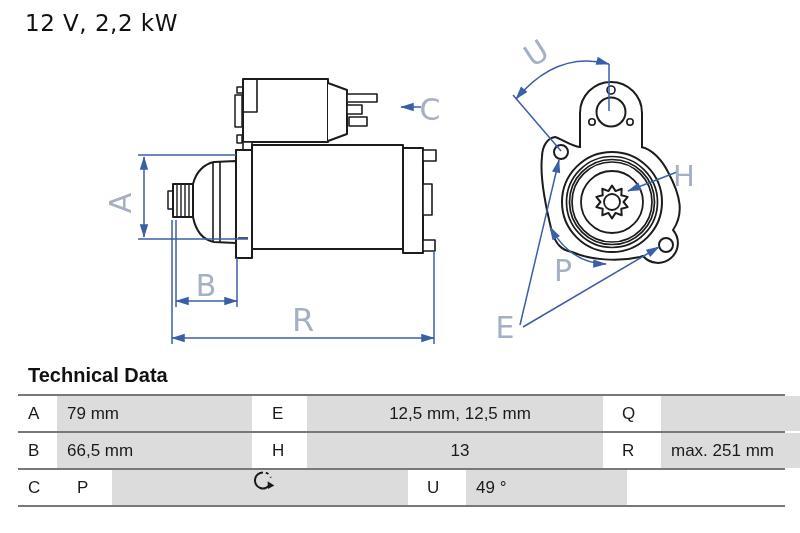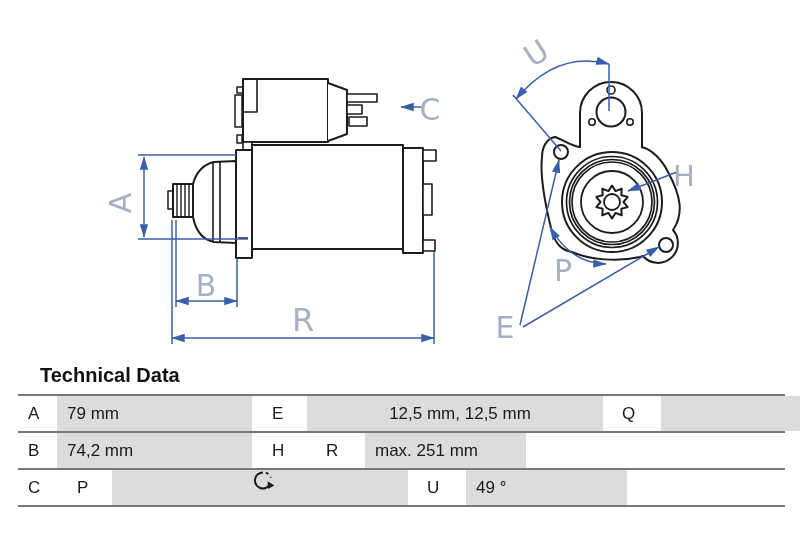--- a/index.html
+++ b/index.html
@@ -1,41 +1,42 @@
 <!DOCTYPE html>
 <html><head>
 <meta charset="utf-8">
 <style>
   html,body{margin:0;padding:0;background:#fff;}
   #stage{position:relative;width:800px;height:533px;background:#ffffff;overflow:hidden;
          font-family:"Liberation Sans",sans-serif;}
   #hdr{position:absolute;left:25px;top:10px;font-size:23px;color:#111;
        font-family:"DejaVu Sans",sans-serif;letter-spacing:.5px;}
   #drawing{position:absolute;left:0;top:0;}
-  #td-title{position:absolute;left:40px;top:364px;font-size:20px;font-weight:bold;color:#111;}
+  #td-title{position:absolute;left:28px;top:364px;font-size:20px;font-weight:bold;color:#111;}
   #spec{position:absolute;left:18px;top:394px;width:767px;font-size:17px;color:#1a1a1a;}
   .srow{display:flex;height:35px;line-height:35px;border-top:2px solid #787878;}
   .srow:last-child{border-bottom:2px solid #787878;}
   .kc{background:#fff;flex:0 0 auto;}
   .vc{background:#dcdcdc;flex:0 0 auto;padding-left:10px;white-space:nowrap;overflow:hidden;}
   .gap{background:#fff;flex:0 0 4px;}
   .k1{width:29px;padding-left:10px;}
   .k2{width:35px;padding-left:16px;}
   .k3{width:39px;padding-left:15px;}
   .v1{width:185px;}
   .v2{width:286px;text-align:center;}
   .v3{width:151px;}
   .icon-wrap{display:inline-block;vertical-align:middle;margin-top:-4px;}
   svg text{font-family:"DejaVu Sans",sans-serif;fill:#a5b0c4;}
 </style>
 </head>
 <body>
 
 <div id="stage">
 
+  <div id="hdr">12 V, 2,2 kW</div>
 
   <svg id="drawing" width="800" height="533" viewBox="0 0 800 533">
     <defs>
       <marker id="arrE" markerWidth="11" markerHeight="8" refX="9" refY="3" orient="auto">
         <path d="M0.5,0.2 L9.5,3 L0.5,5.8 Z" fill="#3a5fa8"></path>
       </marker>
       <marker id="arrS" markerWidth="11" markerHeight="8" refX="9" refY="3" orient="auto-start-reverse">
         <path d="M0.5,0.2 L9.5,3 L0.5,5.8 Z" fill="#3a5fa8"></path>
       </marker>
     </defs>
@@ -168,23 +169,24 @@
       <div class="vc v1">79 mm</div>
       <div class="gap"></div>
       <div class="kc k2">E</div>
       <div class="vc v2">12,5 mm, 12,5 mm</div>
       <div class="gap"></div>
       <div class="kc k3">Q</div>
       <div class="vc v3"></div>
     </div>
     <div class="srow">
       <div class="kc k1">B</div>
-      <div class="vc v1">74,2 mm</div>
+      <div class="vc v1">66,5 mm</div>
       <div class="gap"></div>
       <div class="kc k2">H</div>
+      <div class="vc v2">13</div>
       <div class="gap"></div>
       <div class="kc k3">R</div>
       <div class="vc v3">max. 251 mm</div>
     </div>
     <div class="srow">
       <div class="kc k1">C</div>
       <div class="gap"></div>
       <div class="kc k2">P</div>
       <div class="vc v2">
         <span class="icon-wrap">

